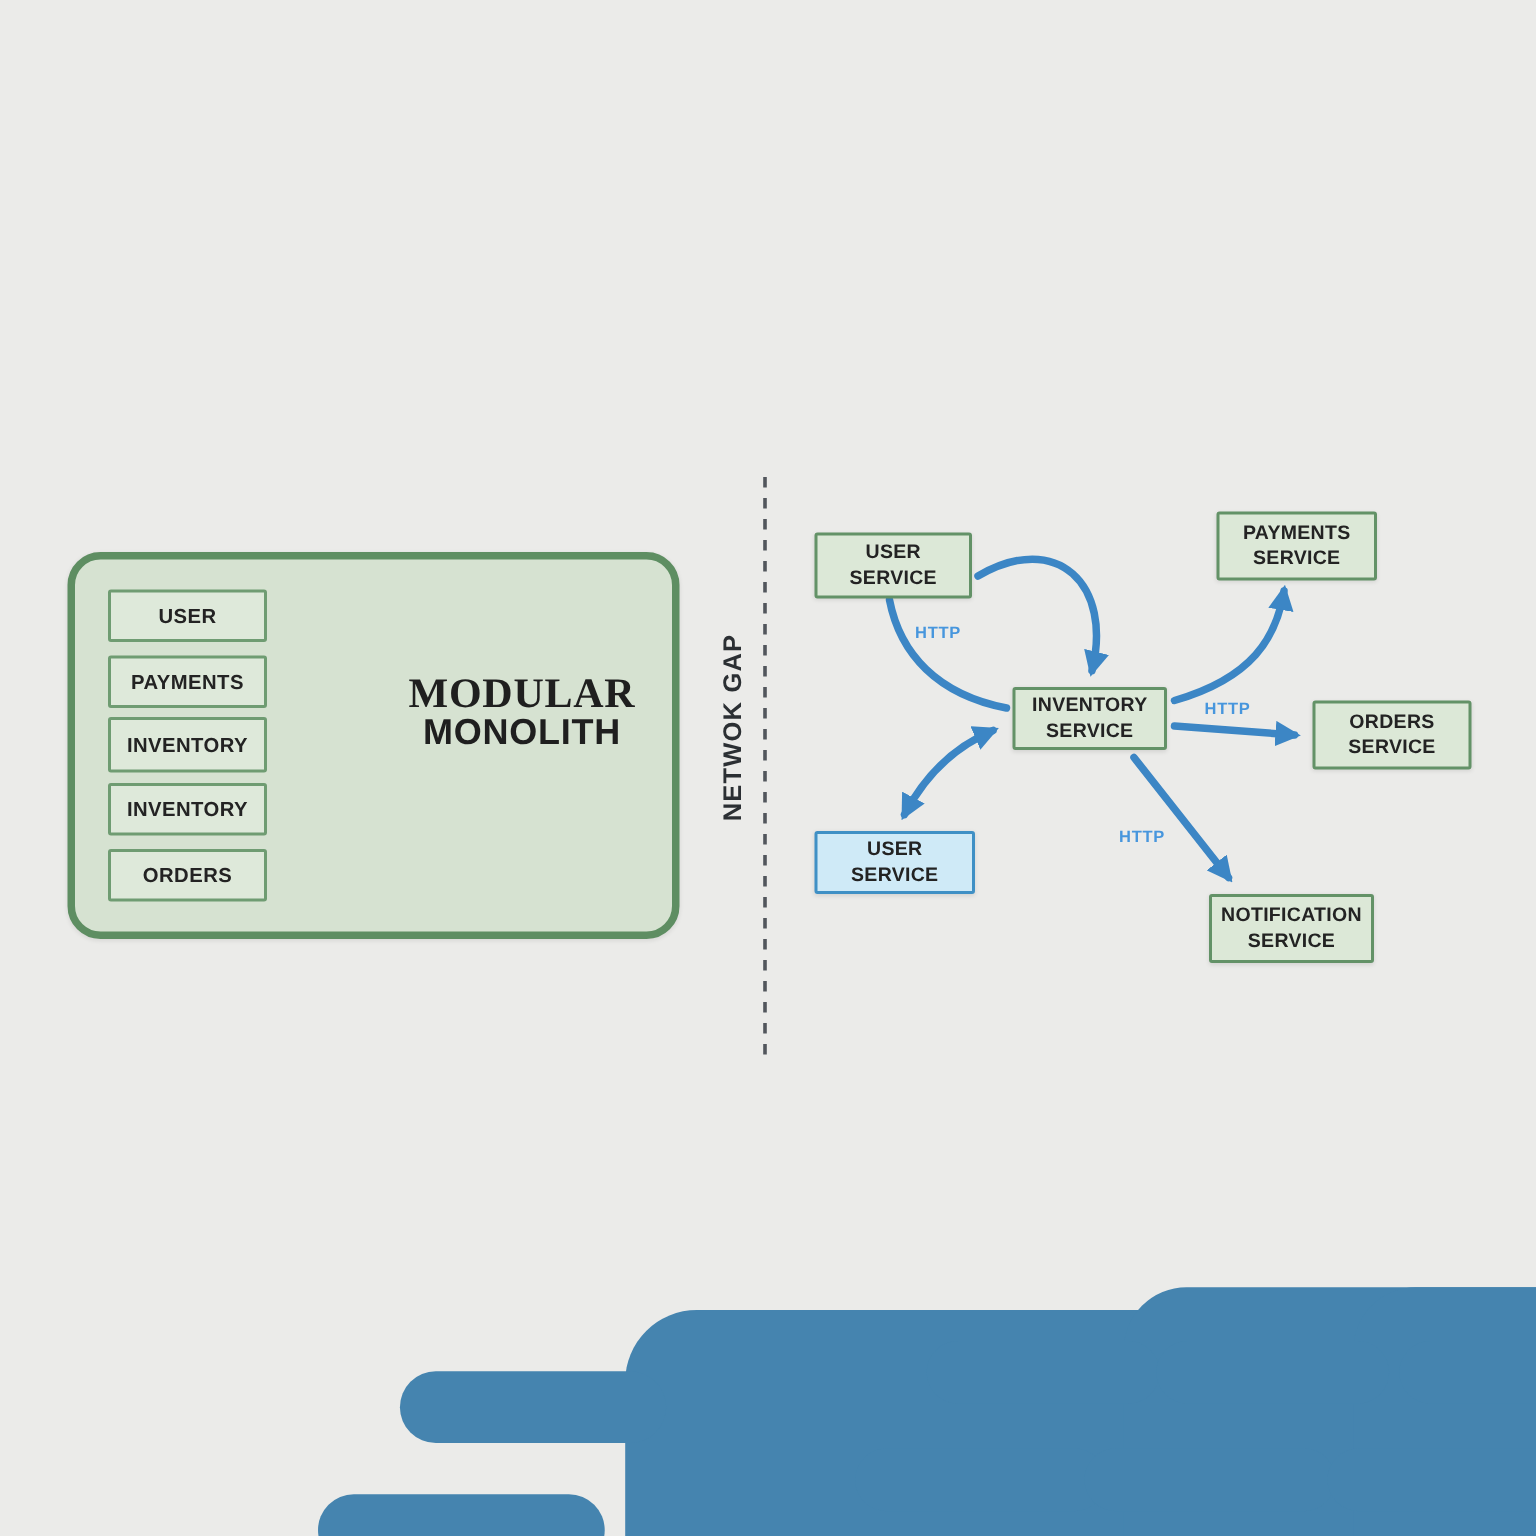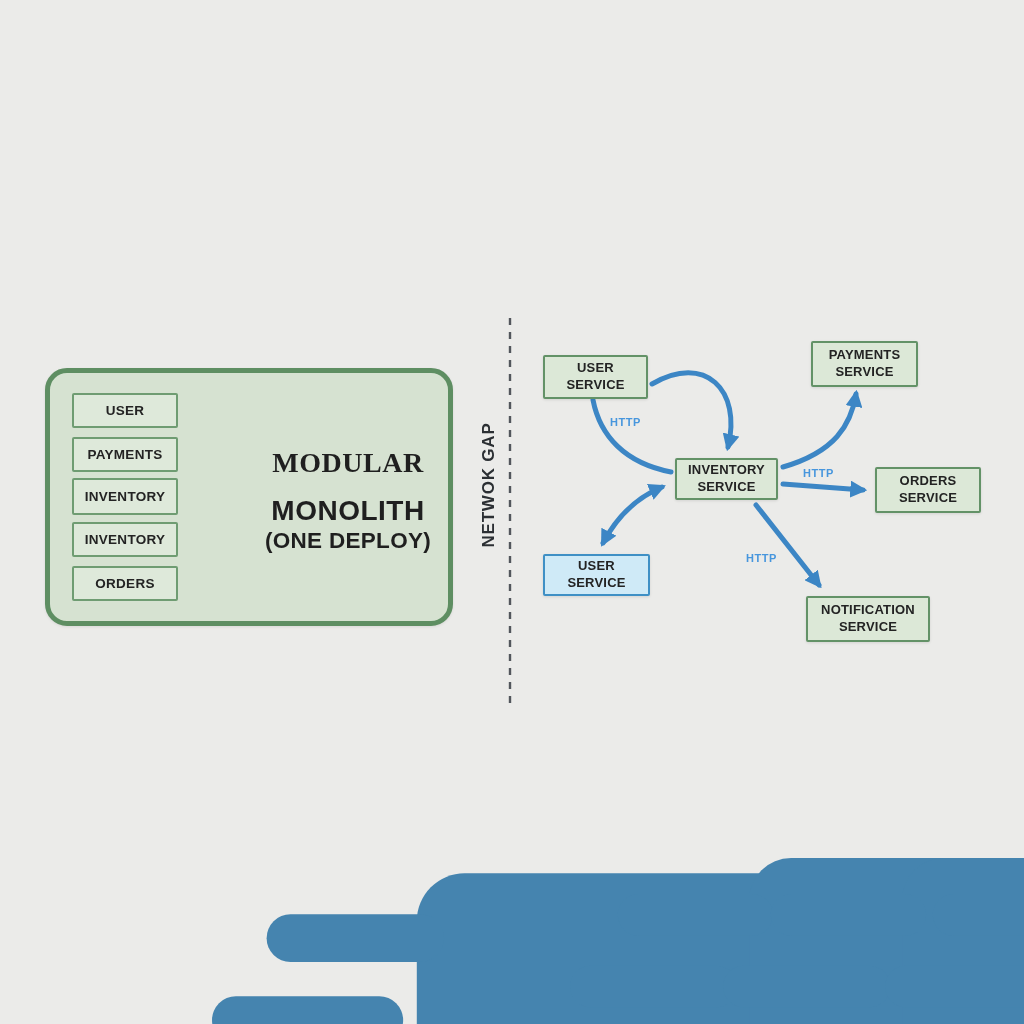--- a/index.html
+++ b/index.html
@@ -27,21 +27,21 @@
     border:2px solid #6f9c72;
     border-radius:2px;
     display:flex;align-items:center;justify-content:center;
     font-size:13.5px;font-weight:700;color:#232323;letter-spacing:.3px;
   }
   .mono-title{
     left:248px;top:449px;width:200px;
     text-align:center;color:#1f1f1f;font-weight:700;line-height:1.0;
   }
   .mono-title .t1{font-size:28px;letter-spacing:.5px;display:block;font-family:Liberation Serif, serif;}
-  .mono-title .t2{font-size:28px;letter-spacing:.5px;display:block;margin-top:20px;}
+  .mono-title .t2{font-size:24px;letter-spacing:.5px;display:block;margin-top:0;}
   .mono-title .t3{font-size:22.5px;letter-spacing:.3px;display:block;margin-top:5px;}
 
   
   .gap-label{
     left:407px;top:475px;width:164px;
     transform:rotate(-90deg);transform-origin:50% 50%;
     text-align:center;
     font-size:17px;font-weight:700;color:#2b2f33;letter-spacing:.8px;
     white-space:nowrap;
   }
@@ -53,21 +53,21 @@
     border-radius:2px;text-align:center;
     box-shadow:0 1px 3px rgba(0,0,0,0.10);
   }
   .svc.green{background:#dce8d7;border:2px solid #639267;}
   .svc.blue{background:#cfeaf7;border:2px solid #3f90c5;}
   .svc-user-top{left:543px;top:355px;width:105px;height:44px;}
   .svc-payments{left:811px;top:341px;width:107px;height:46px;}
   .svc-inventory{left:675px;top:458px;width:103px;height:42px;}
   .svc-orders{left:875px;top:467px;width:106px;height:46px;}
   .svc-user-blue{left:543px;top:554px;width:107px;height:42px;}
-  .svc-notification{left:806px;top:596px;width:124px;height:46px;}
+  .svc-notification{left:806px;top:596px;width:110px;height:46px;}
 
   .http-label{
     font-size:11px;font-weight:700;color:#4796dd;letter-spacing:.5px;
   }
   .http-1{left:610px;top:416px;}
   .http-2{left:803px;top:467px;}
   .http-3{left:746px;top:552px;}
 </style>
 </head>
 <body>
@@ -140,21 +140,20 @@
   <div class="abs module-box" style="top:522px;">
     <span>INVENTORY</span>
   </div>
   <div class="abs module-box" style="top:566px;">
     <span>ORDERS</span>
   </div>
 
   <div class="abs mono-title">
     <span class="t1">MODULAR</span>
     <span class="t2">MONOLITH</span>
-    <span class="t3">(ONE DEPLOY)</span>
   </div>
 
   <div class="abs gap-label">NETWOK GAP</div>
 
   <div class="abs svc green svc-user-top">
     <span>USER</span>
     <span>SERVICE</span>
   </div>
   <div class="abs svc green svc-payments">
     <span>PAYMENTS</span>

